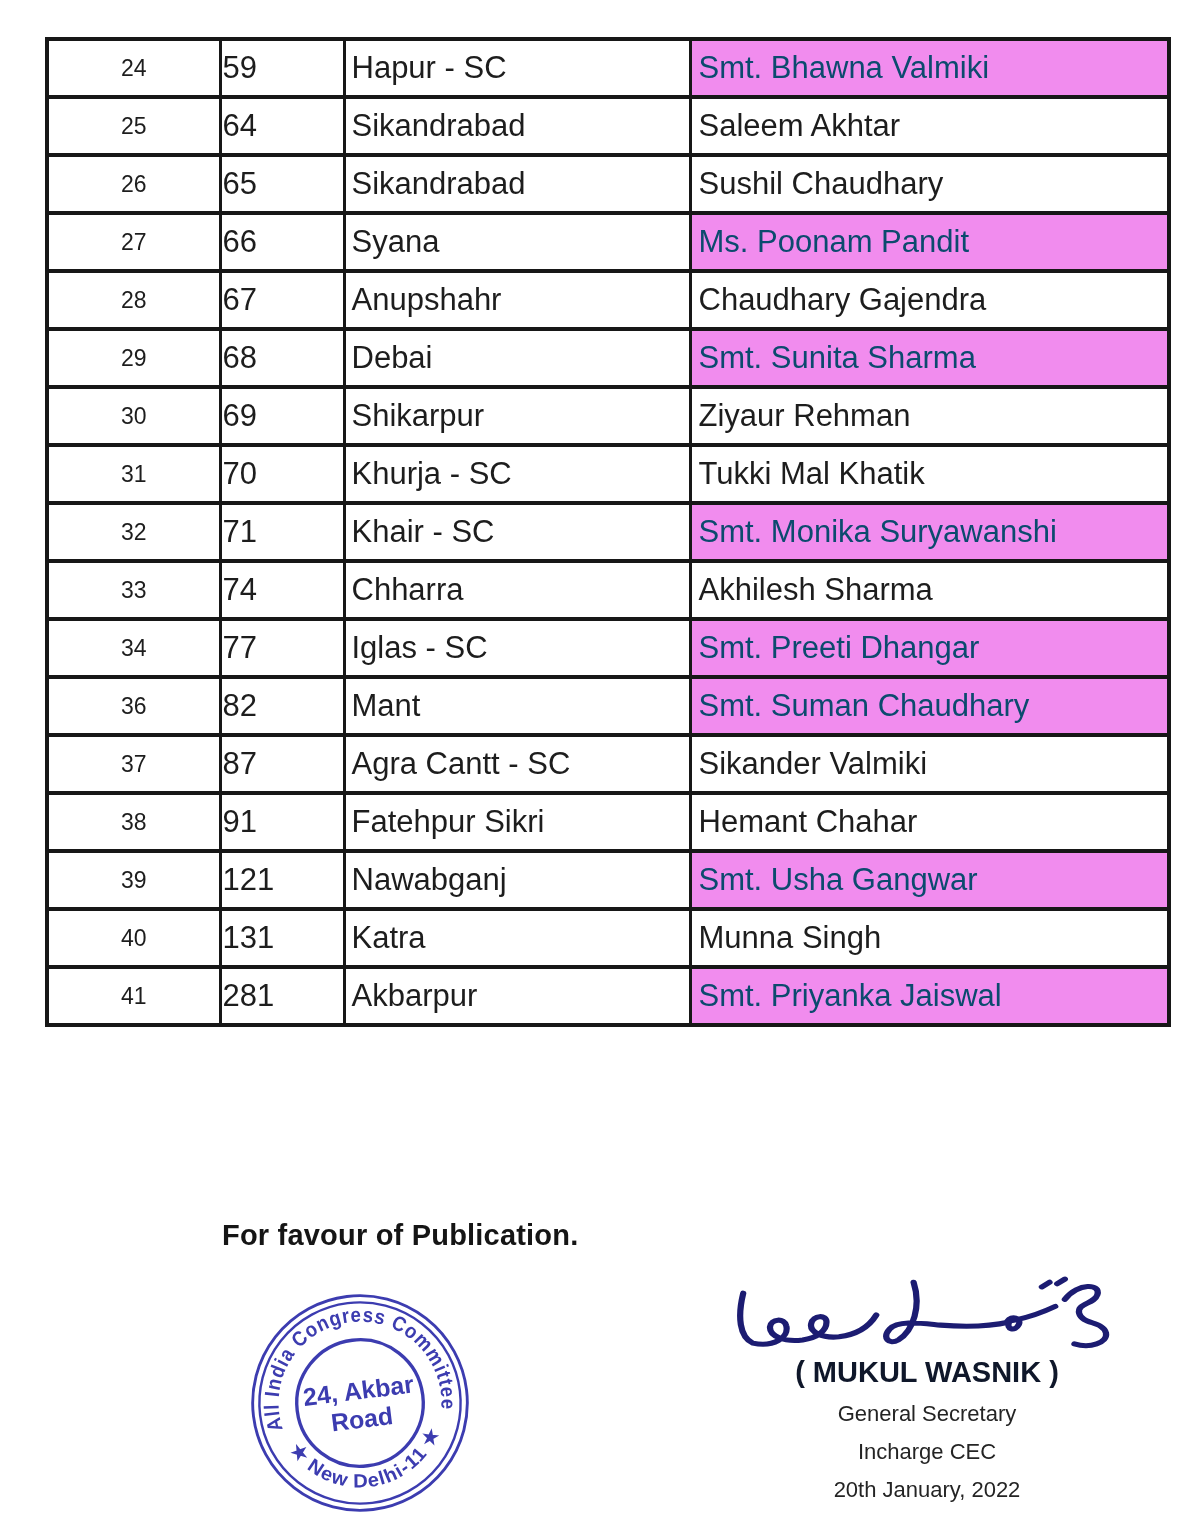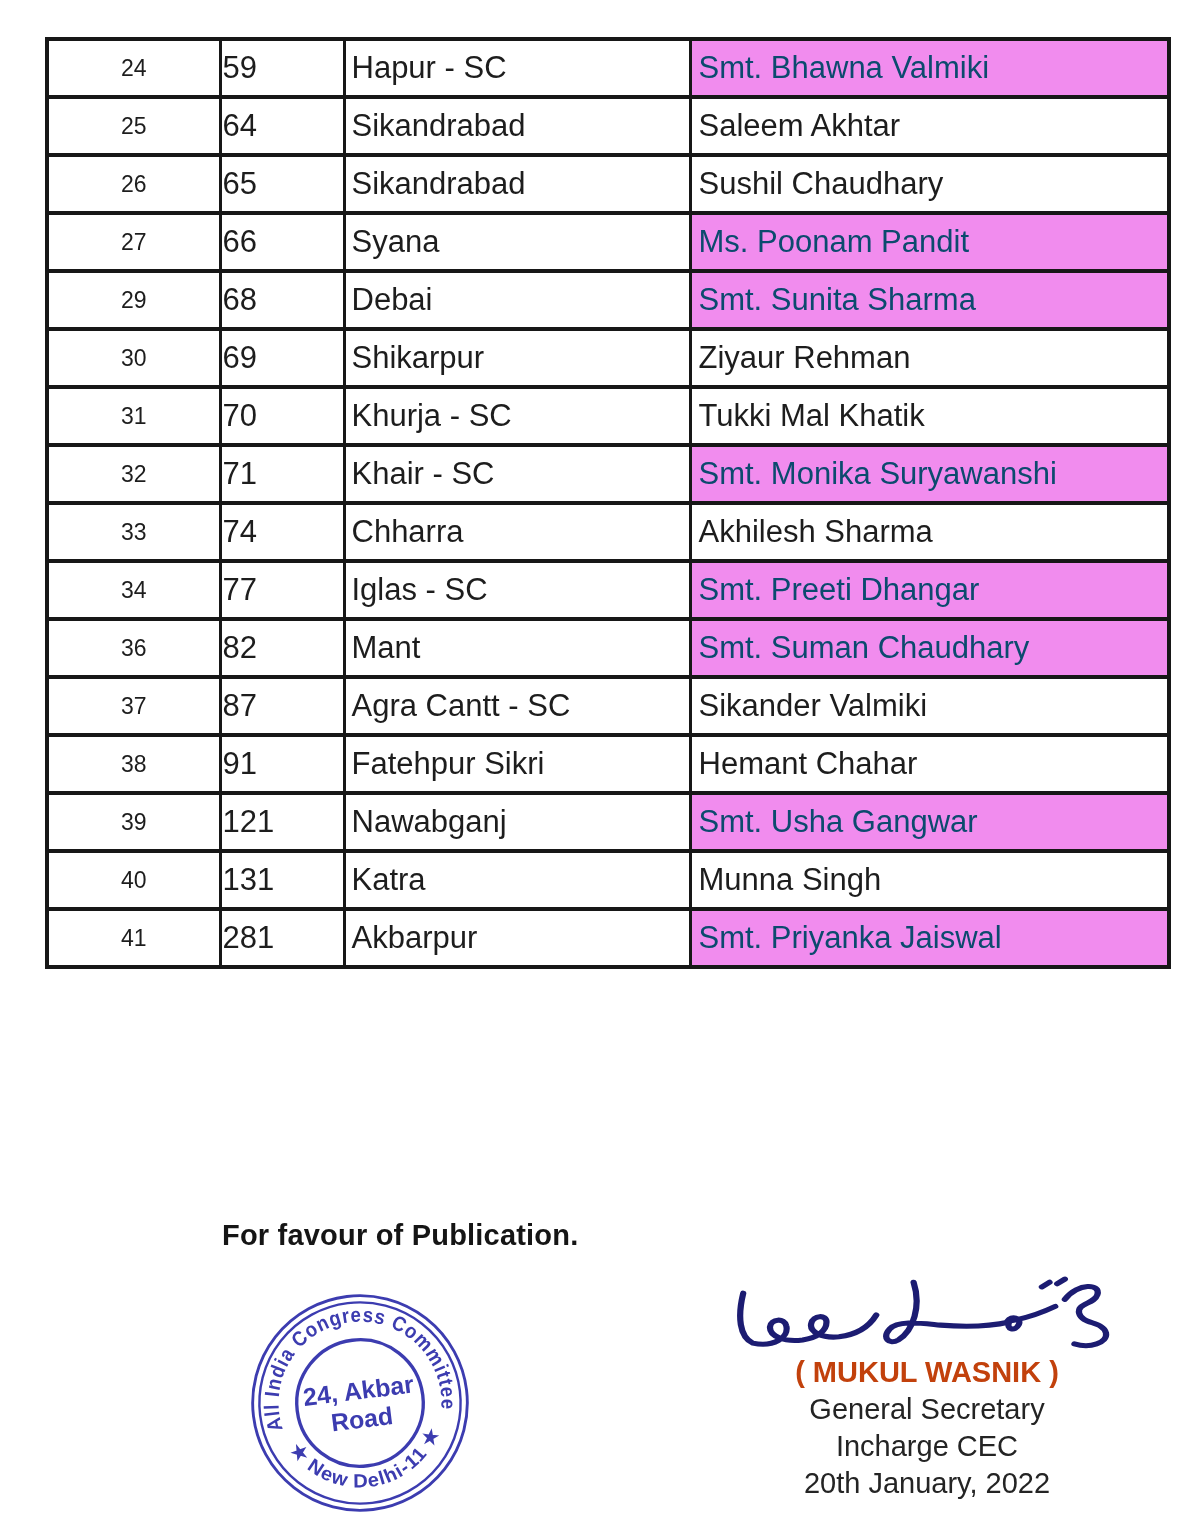--- a/index.html
+++ b/index.html
@@ -71,22 +71,22 @@
     left: 697px; top: 1276px;
     width: 460px;
     text-align: center;
     color: #222222;
   }
   .sign-block svg.sig {
     display: block;
     margin: 0 auto;
     width: 402px; height: 78px;
   }
-  .sig-name { font-size: 29px; font-weight: bold; margin-top: 2px; color: #c2410c; }
-  .sig-line { font-size: 29px; margin-top: 4px; color: #242424; }
+  .sig-name { font-size: 29px; font-weight: bold; margin-top: 2px; color: #0f172a; }
+  .sig-line { font-size: 22px; margin-top: 12px; color: #242424; }
 </style>
 </head>
 <body>
 
 <div class="page">
 
   <table class="candidates-table">
     <colgroup>
       <col style="width:173px">
       <col style="width:124px">
@@ -110,20 +110,26 @@
           <td>26</td>
           <td>65</td>
           <td>Sikandrabad</td>
           <td>Sushil Chaudhary</td>
         </tr>
         <tr>
           <td>27</td>
           <td>66</td>
           <td>Syana</td>
           <td class="hl">Ms. Poonam Pandit</td>
+        </tr>
+        <tr>
+          <td>28</td>
+          <td>67</td>
+          <td>Anupshahr</td>
+          <td>Chaudhary Gajendra</td>
         </tr>
         <tr>
           <td>29</td>
           <td>68</td>
           <td>Debai</td>
           <td class="hl">Smt. Sunita Sharma</td>
         </tr>
         <tr>
           <td>30</td>
           <td>69</td>

